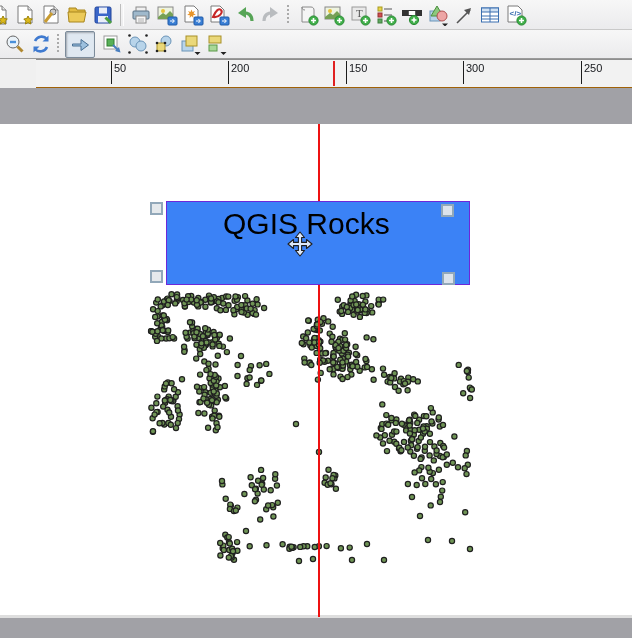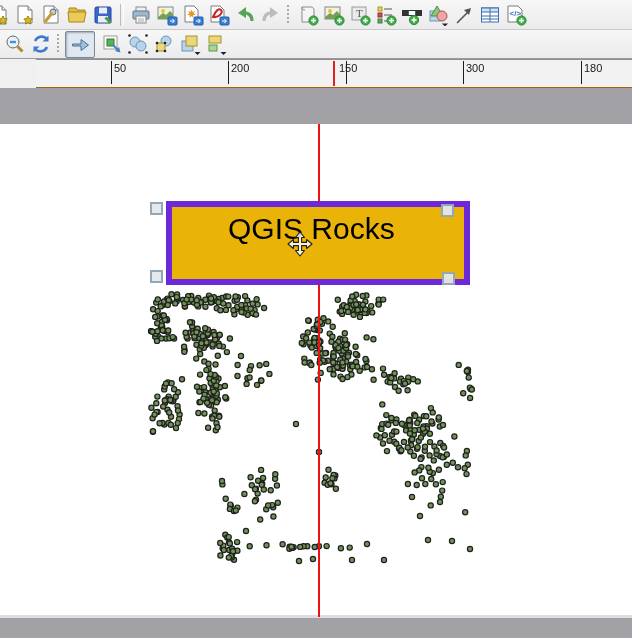--- a/index.html
+++ b/index.html
@@ -26,21 +26,21 @@
   .tick{position:absolute;top:1px;width:1px;height:23px;background:#1c1c1c;}
   .tick-label{position:absolute;top:2px;font-size:11px;color:#16181c;}
   #ruler-marker{position:absolute;top:1px;width:2px;height:25px;background:#e02020;}
 
   
   #workspace{position:absolute;top:88px;left:0;width:632px;height:550px;background:#a1a1a6;}
   #paper{position:absolute;left:0;width:632px;background:#ffffff;}
   #paper-edge{position:absolute;left:0;width:632px;height:3px;background:#dedede;}
   #dots-svg{position:absolute;top:0;left:0;pointer-events:none;}
   #guide-line{position:absolute;width:2px;}
-  #label-item{position:absolute;background:#eab308;border:6px solid #6d28d9;box-sizing:border-box;padding-left:18px;}
+  #label-item{position:absolute;background:#3b82f6;border:1px solid #6d28d9;box-sizing:border-box;padding-left:18px;}
   #label-text{position:absolute;left:56px;top:5px;font-size:30px;line-height:1.1;color:#000;white-space:nowrap;}
   .handle{position:absolute;width:13px;height:13px;box-sizing:border-box;
           background:rgba(228,232,235,.95);border:2px solid #92a8b9;}
   #move-cursor{position:absolute;}
 </style>
 </head>
 <body>
 
 <div id="stage">
 
@@ -269,25 +269,25 @@
   </span>
 </div>
 
 <div id="ruler">
   <div id="ruler-marker" style="left: 297px; background: rgb(224, 32, 32);"></div>
 <div class="tick" style="left: 75px;"></div>
       <span class="tick-label" style="left: 78px;">50</span>
       <div class="tick" style="left: 192px;"></div>
       <span class="tick-label" style="left: 195px;">200</span>
       <div class="tick" style="left: 310px;"></div>
-      <span class="tick-label" style="left: 303px;">150</span>
+      <span class="tick-label" style="left: 313px;">150</span>
       <div class="tick" style="left: 427px;"></div>
       <span class="tick-label" style="left: 430px;">300</span>
       <div class="tick" style="left: 545px;"></div>
-      <span class="tick-label" style="left: 548px;">180</span>
+      <span class="tick-label" style="left: 548px;">250</span>
     </div>
 
 <div id="workspace">
   <div id="paper" style="top: 36px; height: 492px;"></div>
   <div id="paper-edge" style="top: 527px;"></div>
 </div>
 
 <svg id="dots-svg" width="632" height="638">
       <circle cx="198.2" cy="306.4" r="2.6" fill="#6f9455" stroke="#1f1f1f" stroke-width="1.2"></circle>
       <circle cx="183.0" cy="299.9" r="2.6" fill="#6f9455" stroke="#1f1f1f" stroke-width="1.2"></circle>

